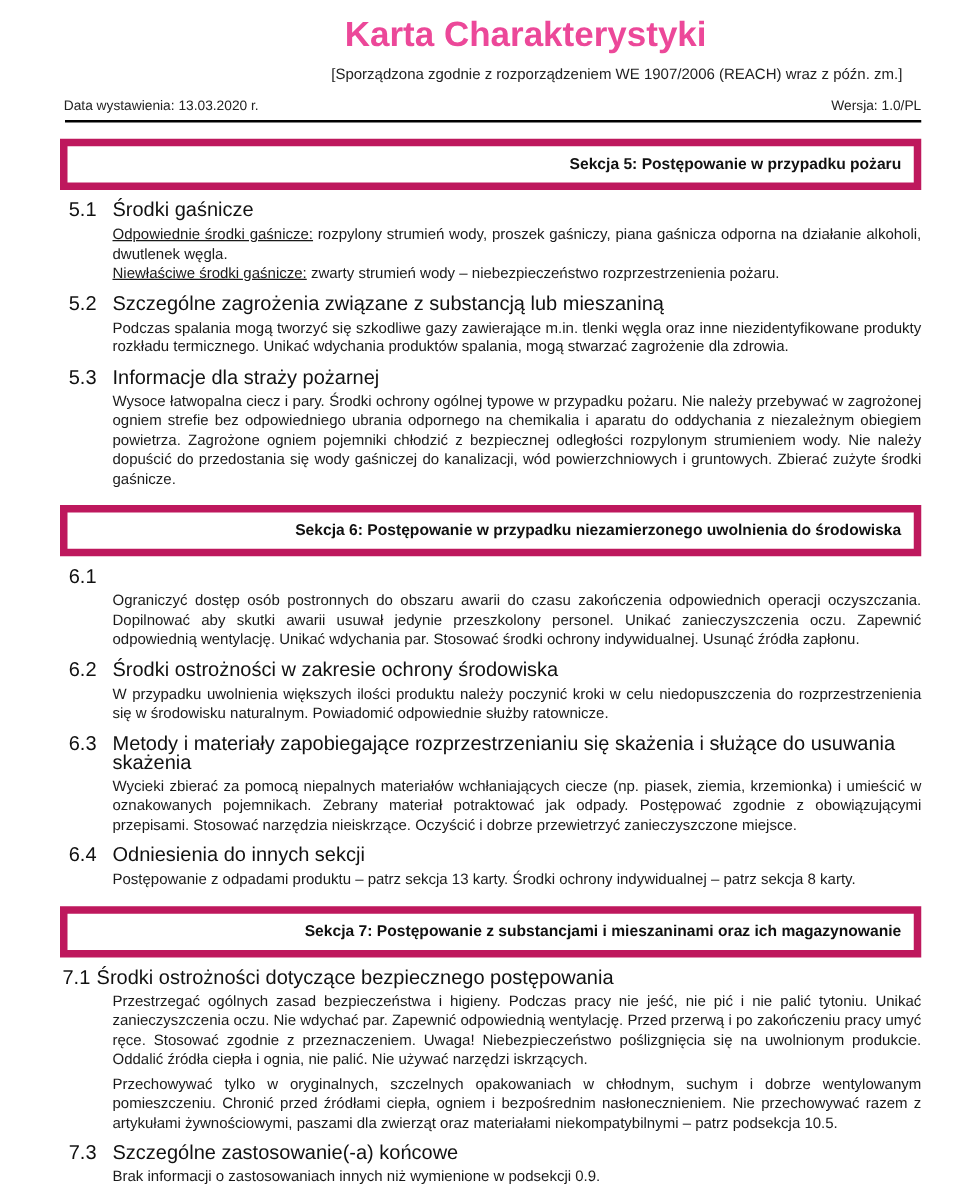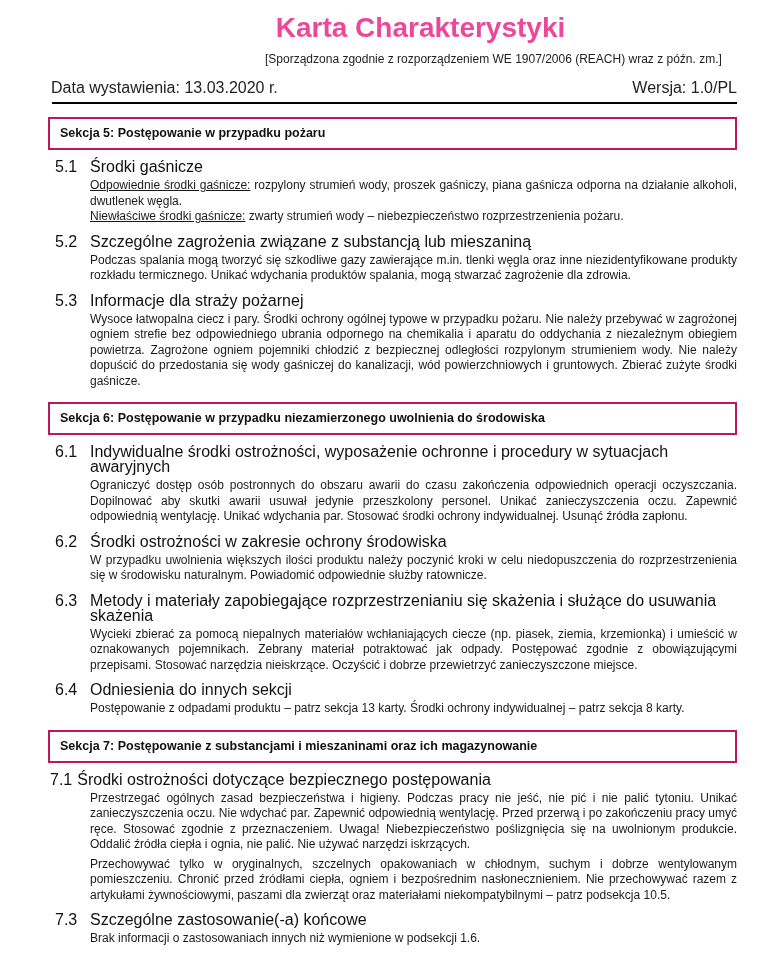--- a/index.html
+++ b/index.html
@@ -24,36 +24,36 @@
   .doc-subtitle {
     font-size: 12px;
     line-height: 15px;
     margin: 8px 0 0 217px;
     max-width: 462px;
     color: #222;
   }
   .meta-row {
     display: flex;
     justify-content: space-between;
-    font-size: 16px;
+    font-size: 11px;
     margin-top: 12px;
     padding-left: 3px;
     color: #222;
   }
   .top-rule {
     border: none;
     border-top: 2px solid #000;
     margin: 5px 0 0 4px;
   }
 
   .section-box {
-    border: 2px solid #be185d;
+    border: 6px solid #be185d;
     margin-top: 13px;
     padding: 7px 10px 8px;
-    text-align: left;
+    text-align: right;
     font-weight: bold;
     font-size: 12.5px;
     color: #111;
   }
 
   .sub-head {
     display: flex;
     font-weight: normal;
     font-size: 16px;
     line-height: 15px;
@@ -114,21 +114,20 @@
       <span class="h">Informacje dla straży pożarnej</span>
     </div>
     <p class="body-par">Wysoce łatwopalna ciecz i pary. Środki ochrony ogólnej typowe w przypadku pożaru. Nie należy przebywać w zagrożonej ogniem strefie bez odpowiedniego ubrania odpornego na chemikalia i aparatu do oddychania z niezależnym obiegiem powietrza. Zagrożone ogniem pojemniki chłodzić z bezpiecznej odległości rozpylonym strumieniem wody. Nie należy dopuścić do przedostania się wody gaśniczej do kanalizacji, wód powierzchniowych i gruntowych. Zbierać zużyte środki gaśnicze.</p>
   </div>
 
   <div class="section-box">Sekcja 6: Postępowanie w przypadku niezamierzonego uwolnienia do środowiska</div>
 
   <div class="sub">
     <div class="sub-head">
       <span class="num">6.1</span>
-      <span class="h">Indywidualne środki ostrożności, wyposażenie ochronne i procedury w sytuacjach awaryjnych</span>
     </div>
     <p class="body-par">Ograniczyć dostęp osób postronnych do obszaru awarii do czasu zakończenia odpowiednich operacji oczyszczania. Dopilnować aby skutki awarii usuwał jedynie przeszkolony personel. Unikać zanieczyszczenia oczu. Zapewnić odpowiednią wentylację. Unikać wdychania par. Stosować środki ochrony indywidualnej. Usunąć źródła zapłonu.</p>
   </div>
 
   <div class="sub">
     <div class="sub-head">
       <span class="num">6.2</span>
       <span class="h">Środki ostrożności w zakresie ochrony środowiska</span>
     </div>
     <p class="body-par">W przypadku uwolnienia większych ilości produktu należy poczynić kroki w celu niedopuszczenia do rozprzestrzenienia się w środowisku naturalnym. Powiadomić odpowiednie służby ratownicze.</p>
@@ -161,16 +160,16 @@
 
   <div class="sub">
     <p class="body-par">Przechowywać tylko w oryginalnych, szczelnych opakowaniach w chłodnym, suchym i dobrze wentylowanym pomieszczeniu. Chronić przed źródłami ciepła, ogniem i bezpośrednim nasłonecznieniem. Nie przechowywać razem z artykułami żywnościowymi, paszami dla zwierząt oraz materiałami niekompatybilnymi – patrz podsekcja 10.5.</p>
   </div>
 
   <div class="sub">
     <div class="sub-head">
       <span class="num">7.3</span>
       <span class="h">Szczególne zastosowanie(-a) końcowe</span>
     </div>
-    <p class="body-par">Brak informacji o zastosowaniach innych niż wymienione w podsekcji 1.6.</p>
+    <p class="body-par">Brak informacji o zastosowaniach innych niż wymienione w podsekcji 0.9.</p>
   </div>
 
 </div>
 
 </body></html>

